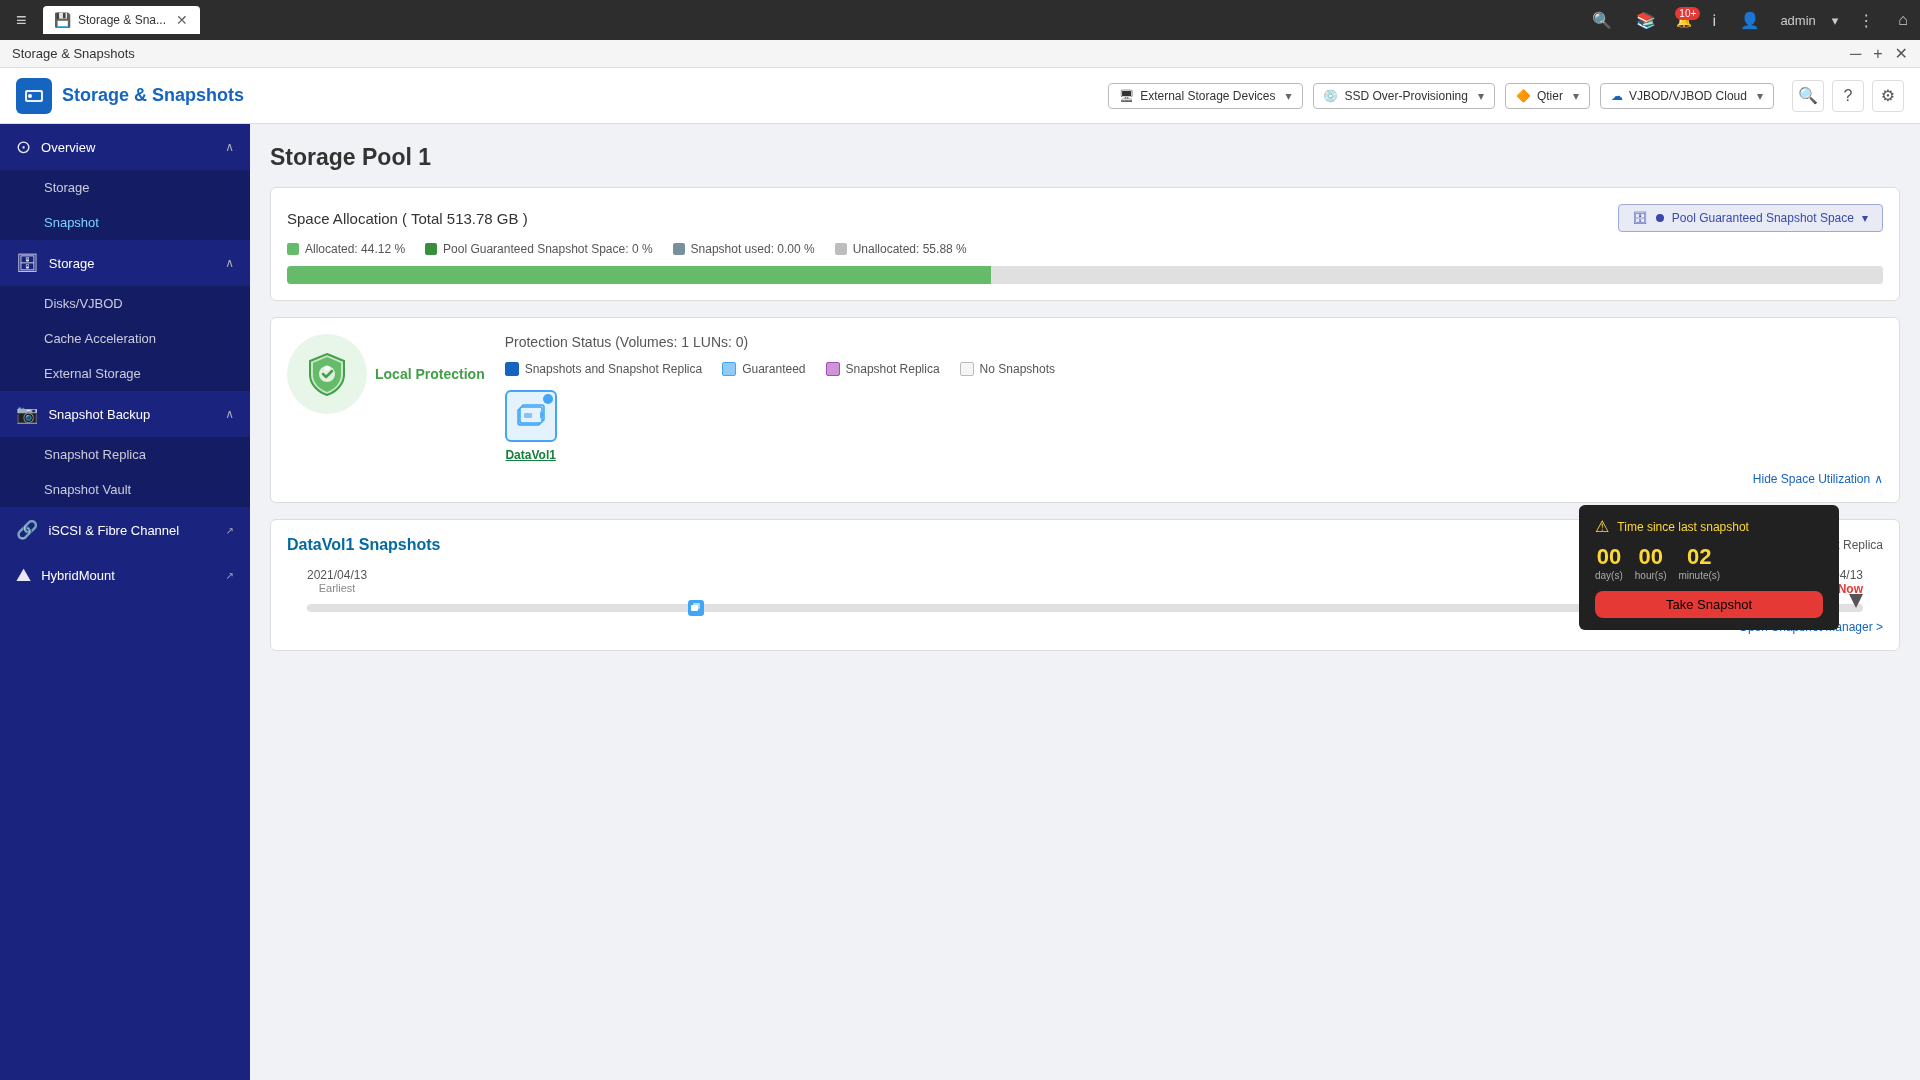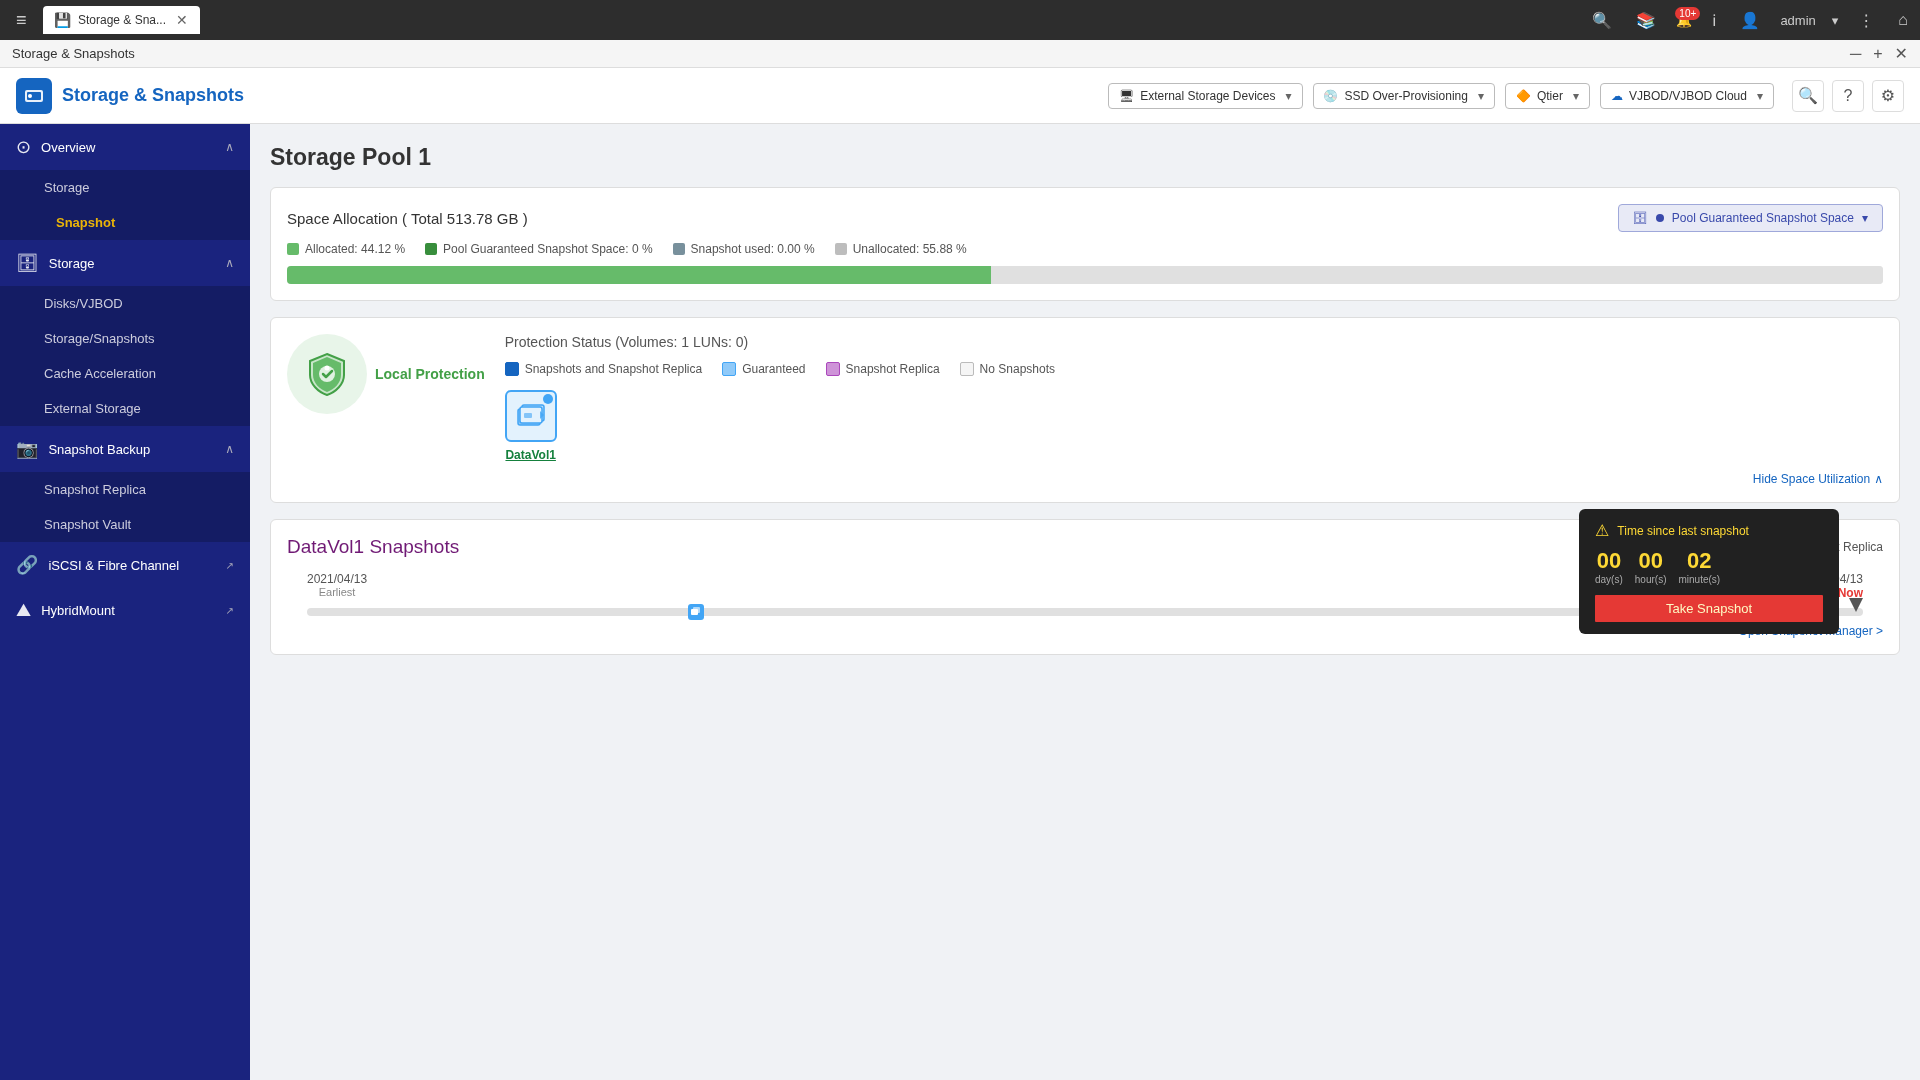--- a/index.html
+++ b/index.html
@@ -37,21 +37,21 @@
     .main-layout { display: flex; height: calc(1080px - 40px - 28px - 56px); }
 
     
     .sidebar { width: 250px; background: #1a237e; color: #fff; overflow-y: auto; flex-shrink: 0; }
     .sidebar-item { display: flex; align-items: center; gap: 10px; padding: 12px 16px; cursor: pointer; font-size: 13px; }
     .sidebar-item .s-icon { font-size: 18px; opacity: 0.9; }
     .sidebar-item .s-label { flex: 1; }
     .sidebar-item .s-arrow { font-size: 12px; color: #aab; }
     .sidebar-sub { background: rgba(0,0,0,0.2); }
     .sidebar-sub-item { padding: 10px 16px 10px 44px; cursor: pointer; font-size: 13px; color: #ccd; }
-    .sidebar-sub-item.active { color: #eab308; font-weight: 700; margin-left: 12px; }
+    .sidebar-sub-item.active { color: #7dd3fc; font-weight: 400; }
 
     
     .content-area { flex: 1; background: #f0f2f5; overflow-y: auto; padding: 20px; }
 
     .pool-title { font-size: 23px; font-weight: 600; color: #333; margin-bottom: 16px; }
 
     
     .card { background: #fff; border-radius: 6px; border: 1px solid #ddd; margin-bottom: 16px; padding: 16px; }
 
     .space-alloc-header { display: flex; align-items: center; justify-content: space-between; margin-bottom: 10px; }
@@ -82,21 +82,21 @@
     .volume-item { display: flex; flex-direction: column; align-items: center; gap: 6px; cursor: pointer; }
     .volume-icon { width: 52px; height: 52px; border: 2px solid #42a5f5; border-radius: 6px; display: flex; align-items: center; justify-content: center; background: #e3f2fd; position: relative; }
     .volume-icon .snap-indicator { position: absolute; top: 2px; right: 2px; width: 10px; height: 10px; background: #42a5f5; border-radius: 50%; }
     .volume-name { font-size: 12px; color: #15803d; text-decoration: underline; cursor: pointer; font-weight: bold; }
 
     .hide-space-link { display: flex; justify-content: flex-end; align-items: center; gap: 4px; color: #1565c0; font-size: 12px; cursor: pointer; margin-top: 10px; }
 
     
     .snapshots-section { background: #fff; border: 1px solid #ddd; border-radius: 6px; padding: 16px; }
     .snapshots-header { display: flex; align-items: center; justify-content: space-between; margin-bottom: 14px; }
-    .snapshots-title { font-size: 19px; font-weight: 400; color: #701a75; }
+    .snapshots-title { font-size: 16px; font-weight: 700; color: #0369a1; }
     .snapshot-legend-right { display: flex; gap: 16px; }
     .snap-leg { display: flex; align-items: center; gap: 6px; font-size: 12px; color: #555; }
     .snap-leg-box { width: 14px; height: 14px; border-radius: 2px; }
 
     .timeline-container { position: relative; padding: 0 20px; }
     .timeline-dates { display: flex; justify-content: space-between; margin-bottom: 4px; }
     .timeline-date { text-align: center; }
     .timeline-date .date-val { font-size: 12px; color: #555; }
     .timeline-date .date-label { font-size: 11px; color: #888; }
     .timeline-date.now .date-val { font-size: 12px; color: #555; }
@@ -106,21 +106,21 @@
     .timeline-marker { position: absolute; top: -4px; width: 16px; height: 16px; background: #42a5f5; border-radius: 3px; display: flex; align-items: center; justify-content: center; color: #fff; font-size: 8px; transform: translateX(-50%); }
 
     
     .snapshot-tooltip { position: absolute; right: 60px; bottom: 20px; background: #212121; color: #fff; border-radius: 6px; padding: 12px 16px; min-width: 260px; z-index: 100; }
     .tooltip-header { display: flex; align-items: center; gap: 8px; font-size: 12px; margin-bottom: 8px; color: #fdd835; }
     .tooltip-warn-icon { font-size: 16px; }
     .tooltip-time-row { display: flex; align-items: center; gap: 4px; margin-bottom: 10px; }
     .tooltip-time-unit { text-align: center; }
     .tooltip-time-val { font-size: 22px; font-weight: 700; color: #fdd835; }
     .tooltip-time-label { font-size: 10px; color: #aaa; }
-    .take-snapshot-btn { background: #e53935; color: #fef9c3; border: none; border-radius: 1px; padding: 6px 9px; cursor: pointer; font-size: 13px; width: 100%; font-weight: 500; }
+    .take-snapshot-btn { background: #e53935; color: #000000; border: none; border-radius: 8px; padding: 6px 9px; cursor: pointer; font-size: 13px; width: 100%; font-weight: 500; }
 
     .open-snapshot-link { display: flex; justify-content: flex-end; margin-top: 8px; }
     .open-snapshot-link a { color: #1565c0; font-size: 12px; text-decoration: none; cursor: pointer; }
 
     
     .content-area::-webkit-scrollbar { width: 8px; }
     .content-area::-webkit-scrollbar-track { background: #f0f0f0; }
     .content-area::-webkit-scrollbar-thumb { background: #bbb; border-radius: 4px; }
   </style>
 </head>
@@ -216,21 +216,20 @@
       <div class="sidebar-sub-item active">Snapshot</div>
     </div>
 
     <div class="sidebar-item">
       <span class="s-icon">🗄</span>
       <span class="s-label">Storage</span>
       <span class="s-arrow">∧</span>
     </div>
     <div class="sidebar-sub">
       <div class="sidebar-sub-item">Disks/VJBOD</div>
-      <div class="sidebar-sub-item">Storage/Snapshots</div>
       <div class="sidebar-sub-item">Cache Acceleration</div>
       <div class="sidebar-sub-item">External Storage</div>
     </div>
 
     <div class="sidebar-item">
       <span class="s-icon">📷</span>
       <span class="s-label">Snapshot Backup</span>
       <span class="s-arrow">∧</span>
     </div>
     <div class="sidebar-sub">

